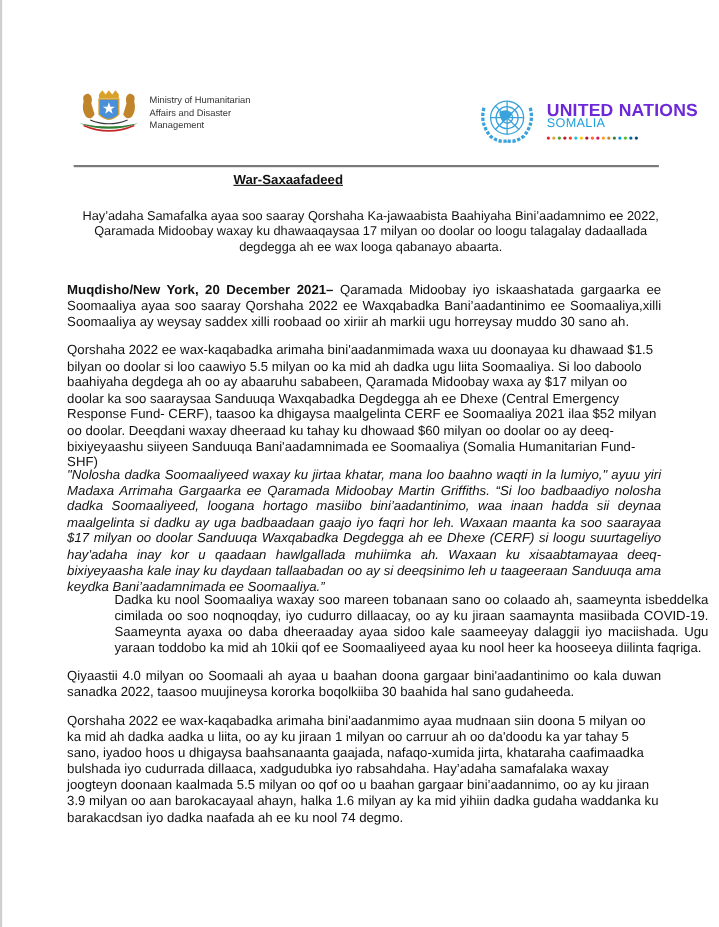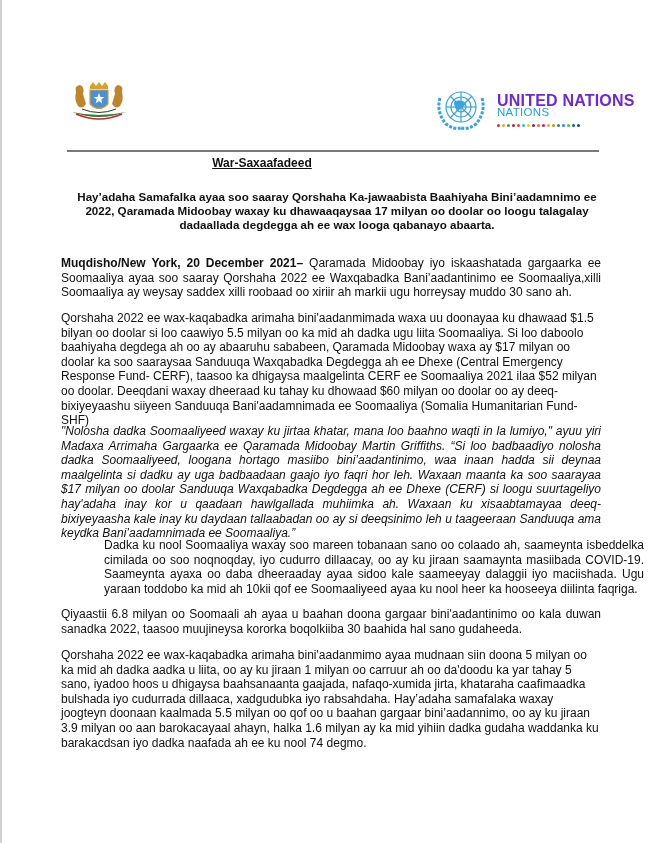--- a/index.html
+++ b/index.html
@@ -10,21 +10,21 @@
   .moh-logo { position:absolute; left:68px; top:80px; width:62px; height:44px; }
   .moh-text { position:absolute; left:136px; top:86px; font-size:8.5px; line-height:11px; color:#333; }
   .un-logo { position:absolute; left:434px; top:86px; width:54px; height:46px; }
   .un-title { position:absolute; left:497px; top:92px; font-size:16px; font-weight:bold; color:#6d28d9; letter-spacing:0.2px; }
   .un-sub { position:absolute; left:497px; top:106px; font-size:11.5px; color:#1f9fd8; letter-spacing:0.3px; }
   .sdg-dots { position:absolute; left:497px; top:124px; display:flex; gap:2px; }
   .sdg-dots span { width:3px; height:3px; border-radius:50%; display:block; }
   .rule { position:absolute; left:67px; top:150px; width:532px; height:2px; background:#7a7a7a; }
   .doc-label { position:absolute; left:0; width:532px; top:156px; text-align:center; font-size:12px; font-weight:bold; }
   .doc-label span { text-decoration:underline; margin-left:-8px; }
-  .headline { position:absolute; left:72px; width:530px; top:190px; text-align:center; font-size:11.6px; font-weight:bold; line-height:14px; }
+  .headline { position:absolute; left:72px; width:530px; top:190px; text-align:center; font-size:11.6px; font-weight:normal; line-height:14px; }
   .body { position:absolute; left:61px; width:540px; font-size:12px; line-height:14.6px; }
   .body p { margin:0; }
   .j { text-align:justify; }
   .it { font-style:italic; }
   .b { font-weight:bold; }
 </style>
 </head>
 <body>
 
 <div class="page-edge"></div>
@@ -33,37 +33,42 @@
   <svg class="moh-logo" viewBox="0 0 62 44">
     <path d="M22 6 L25 2 L28 6 L31 2 L34 6 L37 2 L40 6 L40 9 L22 9 Z" fill="#d9a02a"></path>
     <path d="M22 10 L40 10 L40 24 Q31 33 22 24 Z" fill="#4a90d9" stroke="#d9a02a" stroke-width="1.2"></path>
     <polygon points="31,13 32.4,17 36.5,17 33.2,19.4 34.4,23.4 31,21 27.6,23.4 28.8,19.4 25.5,17 29.6,17" fill="#fff"></polygon>
     <path d="M8 12 Q6 6 12 5 Q17 7 15 14 L18 24 Q14 30 10 26 Q6 20 8 12Z" fill="#c0852a"></path>
     <path d="M54 12 Q56 6 50 5 Q45 7 47 14 L44 24 Q48 30 52 26 Q56 20 54 12Z" fill="#c0852a"></path>
     <path d="M4 32 Q31 42 58 32 Q31 38 4 32Z" fill="#2e7d32"></path>
     <path d="M8 34 Q31 44 54 34" fill="none" stroke="#c62828" stroke-width="1.5"></path>
     <path d="M14 29 Q31 36 48 29" fill="none" stroke="#333" stroke-width="1"></path>
   </svg>
+  <div class="moh-text">
+    <div>Ministry of Humanitarian</div>
+    <div>Affairs and Disaster</div>
+    <div>Management</div>
+  </div>
 
   <svg class="un-logo" viewBox="0 0 54 46">
     <g fill="none" stroke="#3aa3dc" stroke-width="1.2">
       <circle cx="27" cy="21" r="15"></circle>
       <circle cx="27" cy="21" r="10"></circle>
       <circle cx="27" cy="21" r="5"></circle>
       <line x1="27" y1="6" x2="27" y2="36"></line>
       <line x1="12" y1="21" x2="42" y2="21"></line>
       <line x1="16" y1="10" x2="38" y2="32"></line>
       <line x1="38" y1="10" x2="16" y2="32"></line>
     </g>
     <path d="M20 16 Q26 12 32 17 Q30 22 24 24 Q20 22 20 16Z" fill="#3aa3dc"></path>
     <path d="M6 12 Q2 26 12 38 Q20 44 27 42" fill="none" stroke="#3aa3dc" stroke-width="3" stroke-dasharray="3 1.5"></path>
     <path d="M48 12 Q52 26 42 38 Q34 44 27 42" fill="none" stroke="#3aa3dc" stroke-width="3" stroke-dasharray="3 1.5"></path>
   </svg>
   <div class="un-title">UNITED NATIONS</div>
-  <div class="un-sub">NATIONS</div>
+  <div class="un-sub">SOMALIA</div>
   <div class="sdg-dots" id="sdg-dots">
       <span style="background: rgb(229, 36, 59);"></span>
       <span style="background: rgb(221, 166, 58);"></span>
       <span style="background: rgb(76, 159, 56);"></span>
       <span style="background: rgb(197, 25, 45);"></span>
       <span style="background: rgb(255, 58, 33);"></span>
       <span style="background: rgb(38, 189, 226);"></span>
       <span style="background: rgb(252, 195, 11);"></span>
       <span style="background: rgb(162, 25, 66);"></span>
       <span style="background: rgb(253, 105, 37);"></span>
@@ -96,18 +101,18 @@
 
 <div class="body" style="top:424px;">
   <p class="j it">"Nolosha dadka Soomaaliyeed waxay ku jirtaa khatar, mana loo baahno waqti in la lumiyo," ayuu yiri Madaxa Arrimaha Gargaarka ee Qaramada Midoobay Martin Griffiths. “Si loo badbaadiyo nolosha dadka Soomaaliyeed, loogana hortago masiibo bini’aadantinimo, waa inaan hadda sii deynaa maalgelinta si dadku ay uga badbaadaan gaajo iyo faqri hor leh. Waxaan maanta ka soo saarayaa $17 milyan oo doolar Sanduuqa Waxqabadka Degdegga ah ee Dhexe (CERF) si loogu suurtageliyo hay'adaha inay kor u qaadaan hawlgallada muhiimka ah. Waxaan ku xisaabtamayaa deeq-bixiyeyaasha kale inay ku daydaan tallaabadan oo ay si deeqsinimo leh u taageeraan Sanduuqa ama keydka Bani’aadamnimada ee Soomaaliya.”</p>
 </div>
 
 <div class="body" style="top:538px;margin-left:43px;">
   <p class="j">Dadka ku nool Soomaaliya waxay soo mareen tobanaan sano oo colaado ah, saameynta isbeddelka cimilada oo soo noqnoqday, iyo cudurro dillaacay, oo ay ku jiraan saamaynta masiibada COVID-19. Saameynta ayaxa oo daba dheeraaday ayaa sidoo kale saameeyay dalaggii iyo maciishada. Ugu yaraan toddobo ka mid ah 10kii qof ee Soomaaliyeed ayaa ku nool heer ka hooseeya diilinta faqriga.</p>
 </div>
 
 <div class="body" style="top:607px;">
-  <p class="j">Qiyaastii 6.8 milyan oo Soomaali ah ayaa u baahan doona gargaar bini'aadantinimo oo kala duwan sanadka 2022, taasoo muujineysa kororka boqolkiiba 30 baahida hal sano gudaheeda.</p>
+  <p class="j">Qiyaastii 4.0 milyan oo Soomaali ah ayaa u baahan doona gargaar bini'aadantinimo oo kala duwan sanadka 2022, taasoo muujineysa kororka boqolkiiba 30 baahida hal sano gudaheeda.</p>
 </div>
 
 <div class="body" style="top:648px;">
   <p>Qorshaha 2022 ee wax-kaqabadka arimaha bini'aadanmimo ayaa mudnaan siin doona 5 milyan oo ka mid ah dadka aadka u liita, oo ay ku jiraan 1 milyan oo carruur ah oo da'doodu ka yar tahay 5 sano, iyadoo hoos u dhigaysa baahsanaanta gaajada, nafaqo-xumida jirta, khataraha caafimaadka bulshada iyo cudurrada dillaaca, xadgudubka iyo rabsahdaha. Hay’adaha samafalaka waxay joogteyn doonaan kaalmada 5.5 milyan oo qof oo u baahan gargaar bini’aadannimo, oo ay ku jiraan 3.9 milyan oo aan barokacayaal ahayn, halka 1.6 milyan ay ka mid yihiin dadka gudaha waddanka ku barakacdsan iyo dadka naafada ah ee ku nool 74 degmo.</p>
 </div>
 
 </body></html>

